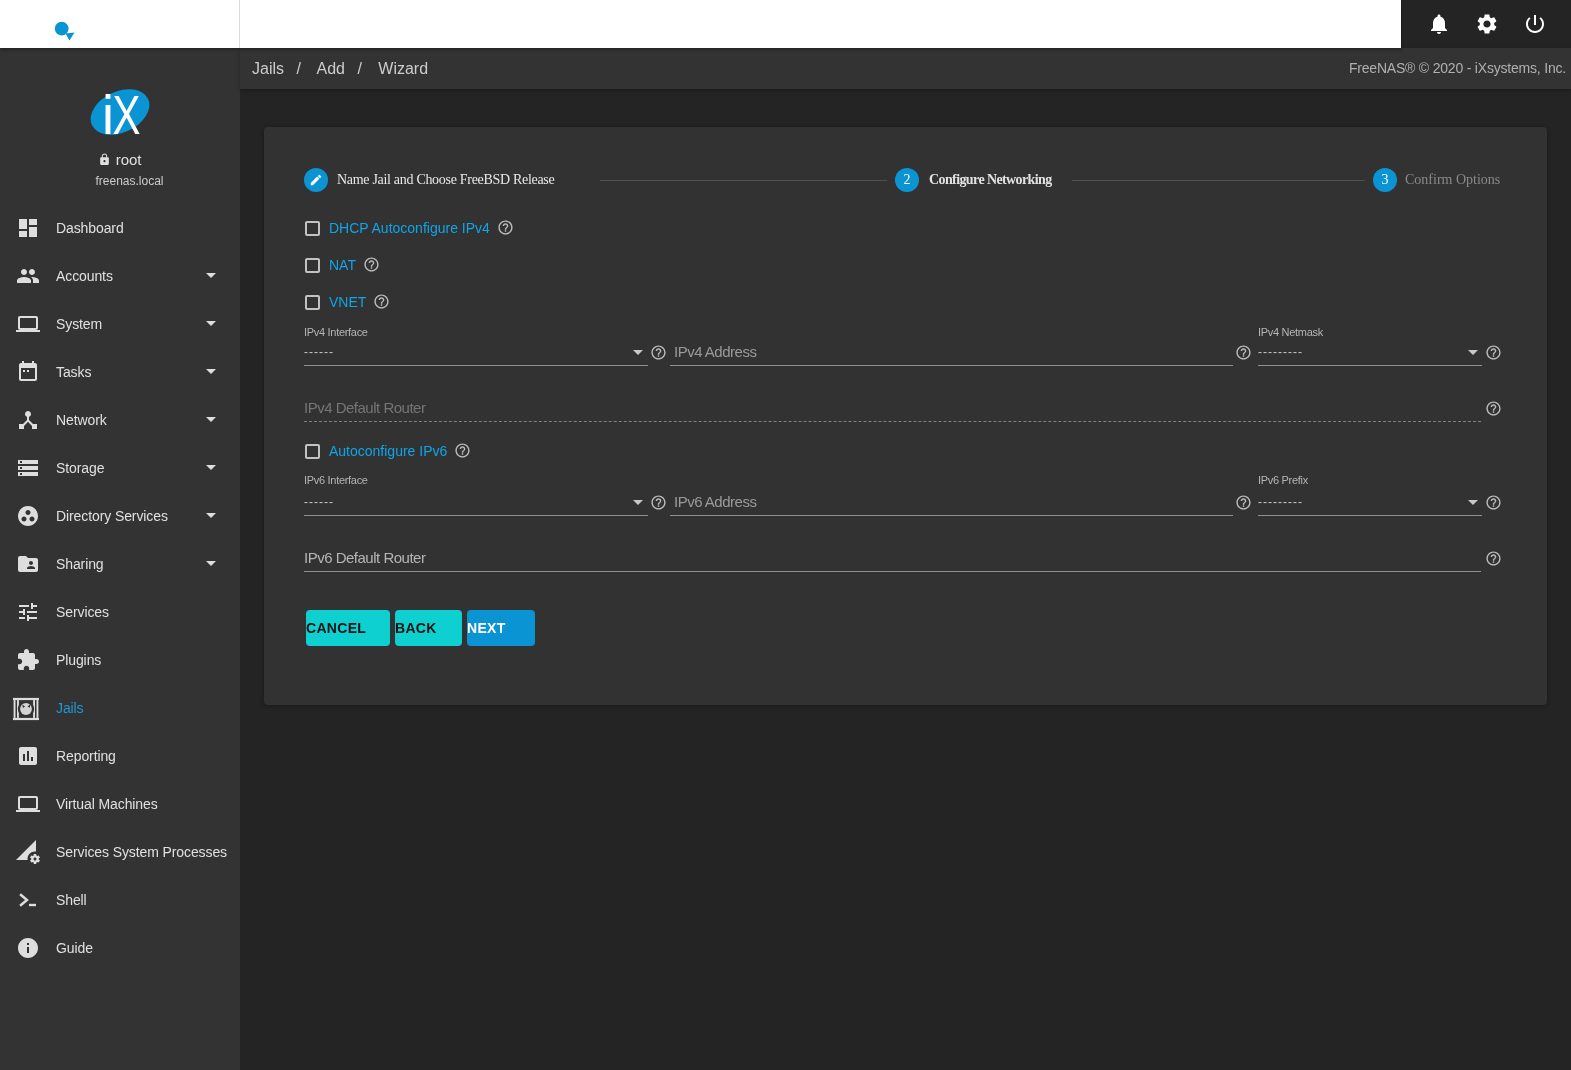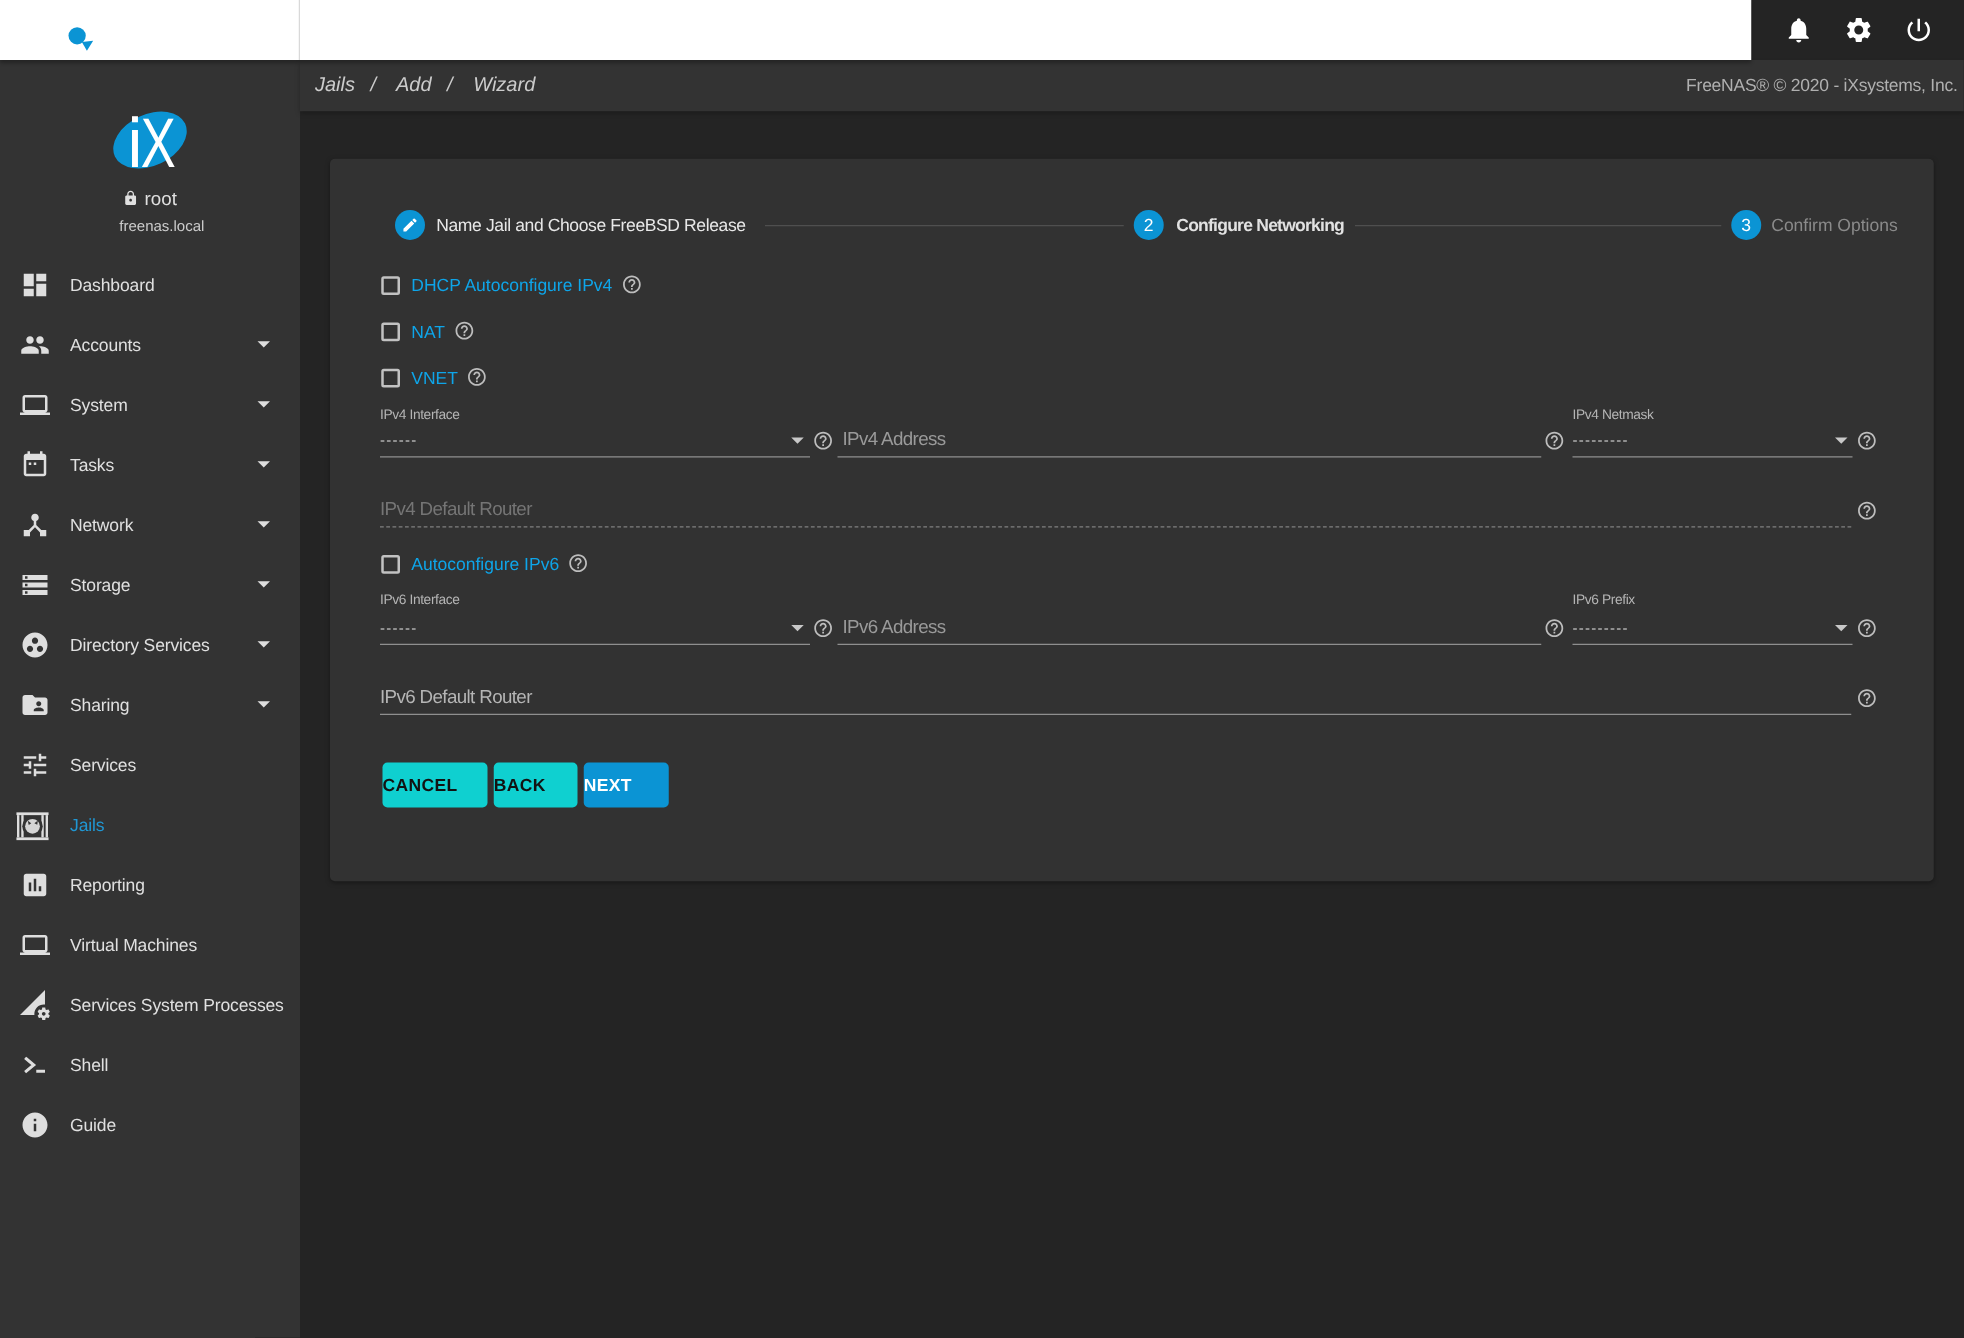--- a/index.html
+++ b/index.html
@@ -3,37 +3,37 @@
 <meta charset="utf-8">
 <style>
   * { margin:0; padding:0; box-sizing:border-box; }
   html,body { width:1571px; height:1070px; background:#242424; font-family:"Liberation Sans",sans-serif; overflow:hidden; }
   .topbar { position:absolute; left:0; top:0; width:1401px; height:48px; background:#ffffff; z-index:10; box-shadow:0 2px 3px rgba(0,0,0,0.3); }
   .logoarea { position:absolute; left:0; top:0; width:240px; height:48px; border-right:1px solid rgba(0,0,0,0.15); }
   .tbicon { position:absolute; top:12px; width:24px; height:24px; }
   .tbicon svg { width:24px; height:24px; fill:#ffffff; }
   .sidebar { position:absolute; left:0; top:48px; width:240px; height:1022px; background:#333333; }
   .crumbbar { position:absolute; left:240px; top:48px; width:1331px; height:41px; background:#333333; box-shadow:0 2px 4px rgba(0,0,0,0.25); }
-  .crumbs { position:absolute; left:12px; top:0; height:41px; line-height:41px; font-size:16px; color:#cccccc;font-style:italic; }
+  .crumbs { position:absolute; left:12px; top:0; height:41px; line-height:41px; font-size:16px; color:#cccccc; }
   .crumbs span { margin:0 12px 0 8px; color:#cccccc; }
   .copy { position:absolute; right:5px; top:0; height:41px; line-height:41px; font-size:14px; letter-spacing:-0.2px; color:#b0b0b0; }
   .card { position:absolute; left:264px; top:127px; width:1283px; height:578px; background:#323232; border-radius:4px; box-shadow:0 1px 4px rgba(0,0,0,0.35); }
   
   .ixlogo { position:absolute; left:0; top:33px; width:240px; height:60px; text-align:center; }
   .userline { position:absolute; left:0; top:103px; width:240px; text-align:center; font-size:15px; color:#e0e0e0; }
   .hostline { position:absolute; left:0; top:126px; width:240px; text-align:center; font-size:12px; color:#cccccc;padding-left:19px; }
   .nav { position:absolute; left:0; top:156px; width:240px; }
   .navitem { position:relative; height:48px; }
   .navitem .ic { position:absolute; left:16px; top:12px; width:24px; height:24px; }
   .navitem .ic svg { width:24px; height:24px; fill:#dedede; }
   .navitem .lbl { position:absolute; left:56px; top:0; height:48px; line-height:48px; font-size:14px; letter-spacing:-0.1px; color:#e0e0e0; white-space:nowrap; }
   .navitem .arr { position:absolute; right:24px; top:21px; width:0; height:0; border-left:5px solid transparent; border-right:5px solid transparent; border-top:5px solid #dedede; }
   .navitem.active .lbl { color:#2097d3; }
   
-  .steprow { position:absolute; left:12px; top:41px; width:1283px; height:24px; }
+  .steprow { position:absolute; left:0; top:41px; width:1283px; height:24px;font-family:Liberation Serif, serif; }
   .stepcircle { position:absolute; top:0; width:24px; height:24px; border-radius:50%; background:#0b94d4; color:#fff; text-align:center; line-height:24px; font-size:14px; }
   .steplabel { position:absolute; top:0; height:24px; line-height:24px; font-size:14px; letter-spacing:-0.3px; color:#e8e8e8; white-space:nowrap; }
   .stepline { position:absolute; top:12px; height:1px; background:#4f4f4f; }
   
   .cbrow { position:absolute; left:41px; height:16px; }
   .cbox { position:absolute; left:0; top:0; width:15px; height:15px; border:2px solid #c2c2c2; border-radius:2px; }
   .cblbl { position:absolute; left:24px; top:-3px; height:21px; line-height:21px; font-size:14px; color:#0ea5e9; white-space:nowrap; }
   .help { display:inline-block; width:17px; height:17px; vertical-align:-3px; margin-left:7px; }
   .help svg { width:17px; height:17px; fill:#bdbdbd; }
   .helpabs { position:absolute; width:17px; height:17px; }
@@ -156,20 +156,26 @@
           </svg></span>
         <span class="lbl">Sharing</span>
         <span class="arr"></span>
       </div>
       <div class="navitem">
         <span class="ic"><svg viewBox="0 0 24 24">
             <path d="M3 17v2h6v-2H3zM3 5v2h10V5H3zm10 16v-2h8v-2h-8v-2h-2v6h2zM7 9v2H3v2h4v2h2V9H7zm14 4v-2H11v2h10zm-6-4h2V7h4V5h-4V3h-2v6z"></path>
           </svg></span>
         <span class="lbl">Services</span>
       </div>
+      <div class="navitem">
+        <span class="ic"><svg viewBox="0 0 24 24">
+            <path d="M20.5 11H19V7c0-1.1-.9-2-2-2h-4V3.5C13 2.12 11.88 1 10.5 1S8 2.12 8 3.5V5H4c-1.1 0-1.99.9-1.99 2v3.8H3.5c1.49 0 2.7 1.21 2.7 2.7s-1.21 2.7-2.7 2.7H2V20c0 1.1.9 2 2 2h3.8v-1.5c0-1.49 1.21-2.7 2.7-2.7 1.49 0 2.7 1.21 2.7 2.7V22H17c1.1 0 2-.9 2-2v-4h1.5c1.38 0 2.5-1.12 2.5-2.5S21.88 11 20.5 11z"></path>
+          </svg></span>
+        <span class="lbl">Plugins</span>
+      </div>
       <div class="navitem active">
         <span class="ic" style="left:13px;width:26px;top:13px;"><svg viewBox="0 0 26 24" style="width:26px;height:24px;fill:#dedede;">
             <rect x="0" y="0.9" width="26" height="2.2"></rect>
             <rect x="0" y="20.9" width="26" height="2.2"></rect>
             <rect x="0.6" y="3.1" width="1.9" height="17.8"></rect>
             <rect x="4.0" y="3.1" width="1.9" height="17.8"></rect>
             <rect x="20.1" y="3.1" width="1.9" height="17.8"></rect>
             <rect x="23.5" y="3.1" width="1.9" height="17.8"></rect>
             <circle cx="13" cy="12" r="8.2" fill="#333333"></circle>
             <circle cx="13" cy="12" r="5.9" fill="#d4d4d4"></circle>

